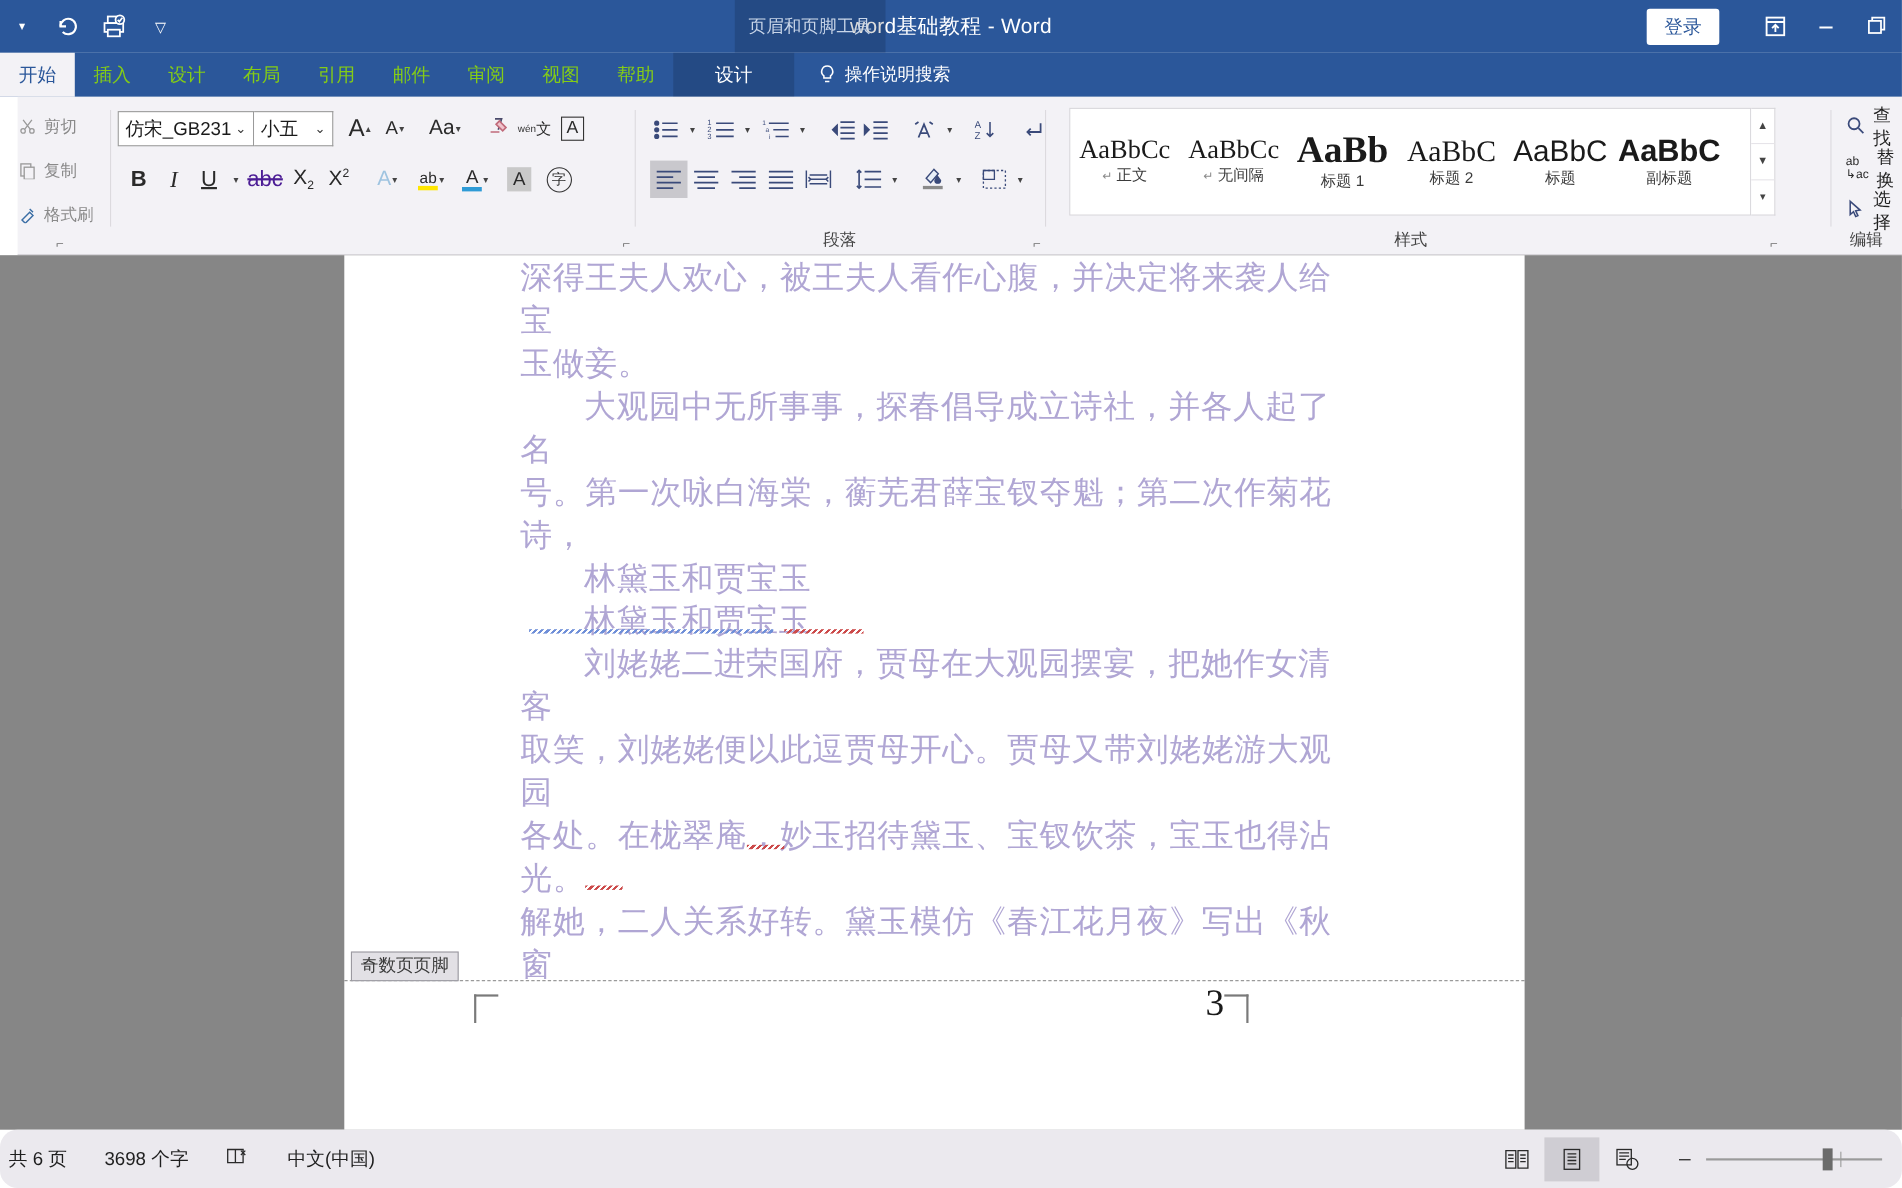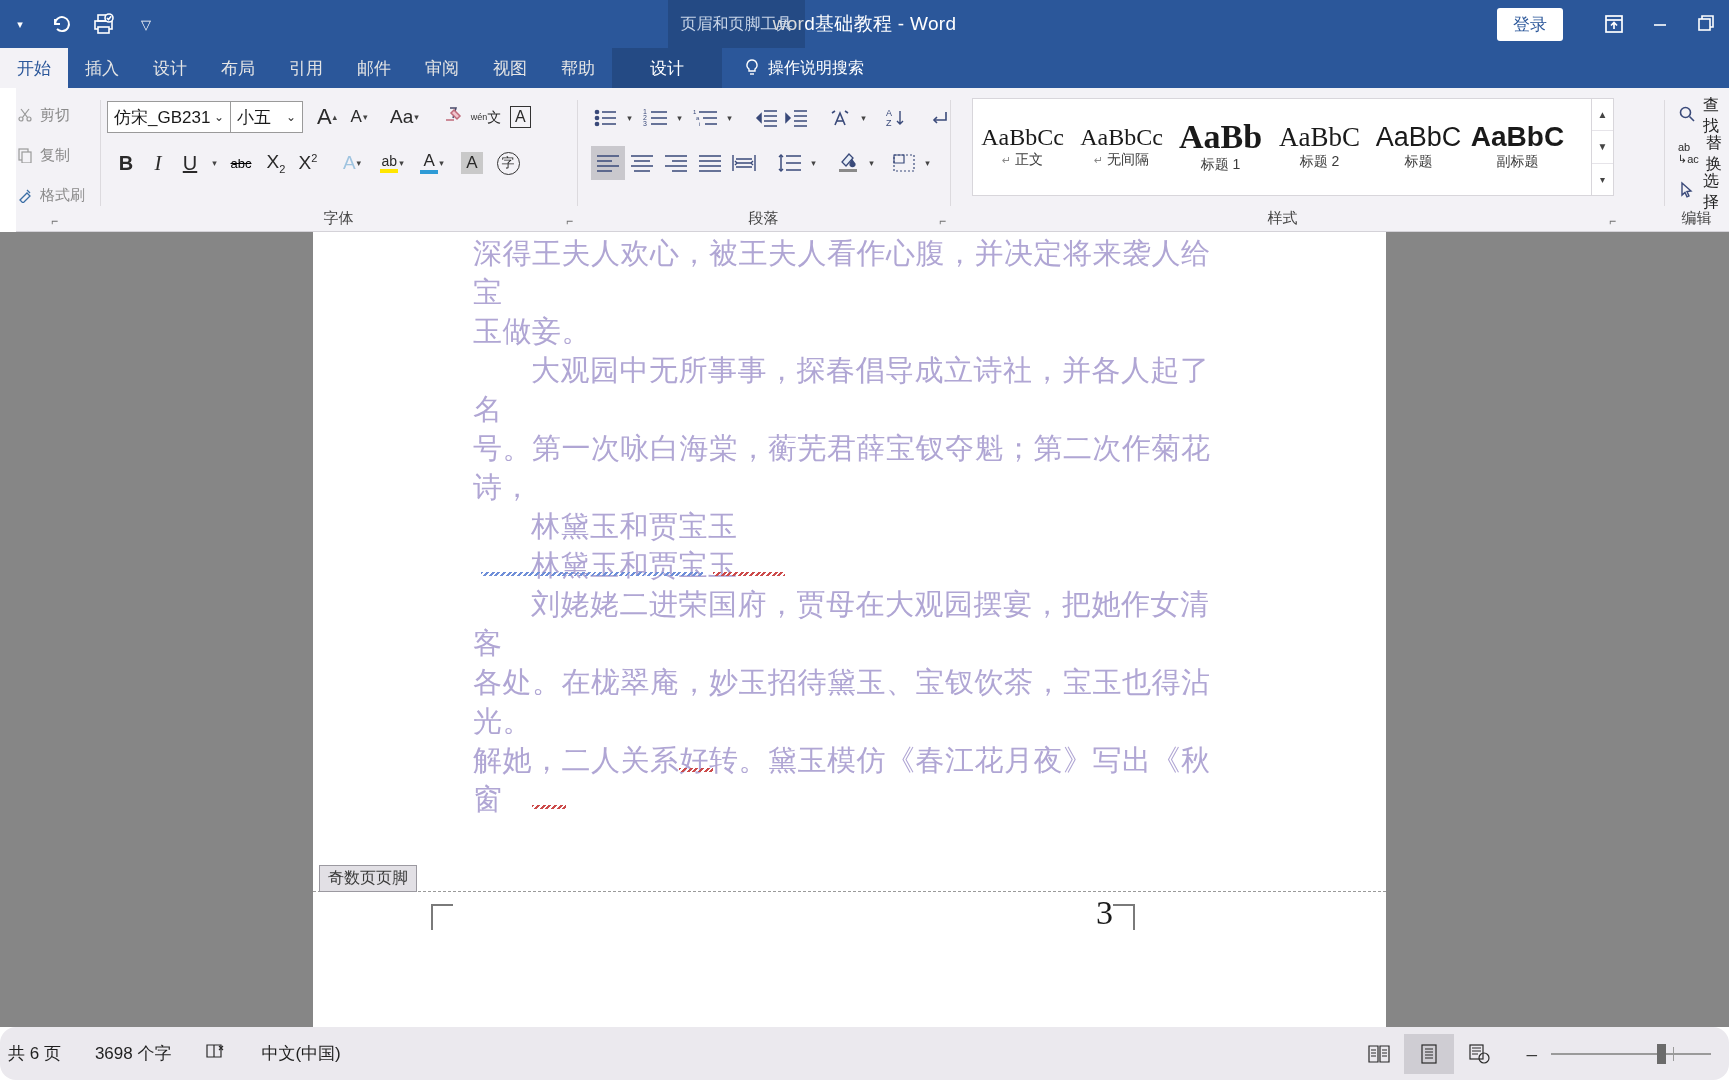--- a/index.html
+++ b/index.html
@@ -47,21 +47,21 @@
   }
   .wbtn svg { display: block; }
 
   
   .tabsrow {
     position: absolute; top: 48px; left: 0; width: 1729px; height: 40px;
     background: #2b579a; display: flex; align-items: stretch;
   }
   .tab {
     padding: 0 17px; display: flex; align-items: center; justify-content: center;
-    color: #e5e5e5; font-size: 17px; white-space: nowrap;
+    color: #84cc16; font-size: 17px; white-space: nowrap;
   }
   .tab.active { background: #f3f2f6; color: #2b579a; }
   .tab.ctx { background: rgba(0,0,0,0.14); color: #ffffff; padding: 0 38px; }
   .tellme {
     display: flex; align-items: center; gap: 8px;
     color: #ffffff; font-size: 16px; padding-left: 22px;
   }
   .bulb { width: 16px; height: 20px; }
 
   
@@ -96,21 +96,21 @@
   }
   .combo .cval { flex: 1; white-space: nowrap; overflow: hidden; }
   .chev { width: 18px; text-align: center; font-size: 12px; color: #333; }
   .ico-btn {
     height: 32px; min-width: 32px; display: inline-flex; align-items: center;
     justify-content: center; font-size: 18px; color: #2a2a2a; padding: 0 3px;
   }
   .b-bold { font-weight: bold; font-size: 20px; }
   .b-ital { font-style: italic; font-family: "Liberation Serif", serif; font-size: 21px; }
   .b-und  { text-decoration: underline; font-size: 20px; }
-  .b-strk { text-decoration: line-through; font-size: 13px; color:#000000; }
+  .b-strk { text-decoration: line-through; font-size: 20px; color:#4c1d95; }
   .tiny-tri { font-size: 9px; color: #444; margin-left: 1px; }
   .hl-bar { display:block; height:4px; width:18px; margin-top:1px; }
 
   
   .p-ico { width: 30px; height: 28px; display:flex; align-items:center; justify-content:center; }
   .align-sel { background: #c9c8cd; }
 
   
   .stylebox {
     position: absolute; top: 10px; border: 1px solid #d8d6db; background: #fff;
@@ -386,21 +386,20 @@
           </span>
             <span class="tiny-tri">▾</span>
         </div>
         <div class="ico-btn" style="margin-left:8px;">
           <span style="background:#c9c9c9; padding:1px 5px; font-size:17px;">A</span>
         </div>
         <div class="ico-btn" style="margin-left:4px;">
           <span style="border:1.5px solid #333; border-radius:50%; width:23px; height:23px; display:flex; align-items:center; justify-content:center; font-size:13px;">字</span>
         </div>
       </div>
-      <div class="grp-label">字体</div>
       <div class="dlg-launch">⌐</div>
     </div>
 
     <div class="grp-divider" style="left:561px;"></div>
 
     <div class="grp" style="left:561px; width:373px;">
       <div style="position:absolute; left:14px; top:14px; display:flex; align-items:center; gap:0;">
         <div class="p-ico">
           <svg width="24" height="20" viewBox="0 0 24 20" stroke="#3a4a7a" stroke-width="1.5">
             <circle cx="3" cy="4" r="1.6" fill="#3a4a7a"></circle>
@@ -606,20 +605,21 @@
 
     <div class="page page1">
       <div class="doctext">
         <p>深得王夫人欢心，被王夫人看作心腹，并决定将来袭人给宝</p>
         <p>玉做妾。</p>
         <p class="indent">大观园中无所事事，探春倡导成立诗社，并各人起了名</p>
         <p>号。第一次咏白海棠，蘅芜君薛宝钗夺魁；第二次作菊花诗，</p>
         <p class="indent">林黛玉和贾宝玉</p>
         <p class="indent">林黛玉和贾宝玉</p>
         <p class="indent">刘姥姥二进荣国府，贾母在大观园摆宴，把她作女清客</p>
+        <p>取笑，刘姥姥便以此逗贾母开心。贾母又带刘姥姥游大观园</p>
         <p>各处。在栊翠庵，妙玉招待黛玉、宝钗饮茶，宝玉也得沾光。</p>
         <p>解她，二人关系好转。黛玉模仿《春江花月夜》写出《秋窗</p>
       </div>
 
       <div style="position:absolute; left:168px; top:438px; width:222px; height:4px;
                   background:repeating-linear-gradient(135deg,#6f8fd8 0 2px,transparent 2px 4px);"></div>
       <div style="position:absolute; left:400px; top:438px; width:72px; height:4px;
                   background:repeating-linear-gradient(135deg,#cc4a4a 0 2px,transparent 2px 4px);"></div>
       <div style="position:absolute; left:366px; top:634px; width:34px; height:4px;
                   background:repeating-linear-gradient(135deg,#cc4a4a 0 2px,transparent 2px 4px);"></div>

